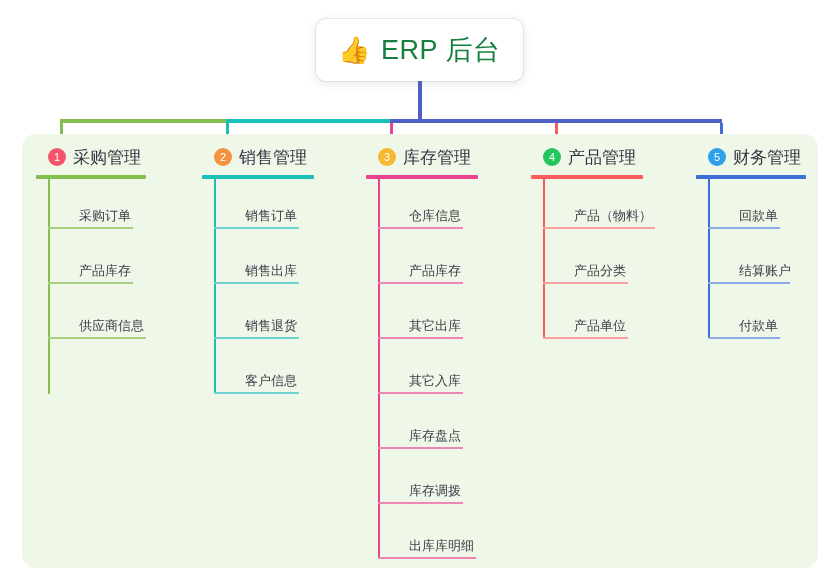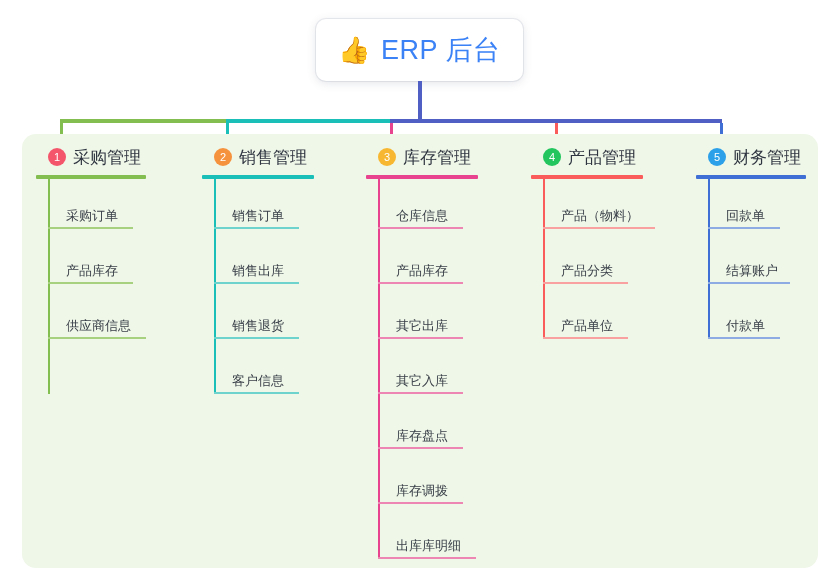--- a/index.html
+++ b/index.html
@@ -16,21 +16,21 @@
   .root-card{
     position:absolute;left:316px;top:19px;width:207px;height:62px;
     background:#ffffff;border-radius:10px;
     box-shadow:0 2px 10px rgba(80,90,120,.16), 0 0 0 1px rgba(200,205,215,.35);
     display:flex;align-items:center;justify-content:center;
     box-sizing:border-box;
   }
   .root-inner{display:flex;align-items:center;gap:10px;}
   .root-emoji{font-size:26px;line-height:1;display:block;}
   .root-title{
-    font-size:27px;color:#3b82f6;letter-spacing:.5px;white-space:nowrap;
+    font-size:27px;color:#15803d;letter-spacing:.5px;white-space:nowrap;
     font-family:"Liberation Sans","DejaVu Sans",sans-serif;
   }
 
   
   .ln{position:absolute;}
   .vstem{width:4px;}
   .hbar{height:4px;}
   .vdrop{width:3px;}
 
   
@@ -48,21 +48,21 @@
     font-family:"Liberation Sans","DejaVu Sans",sans-serif;
     flex:0 0 auto;font-weight:normal;
   }
   .col-title{font-size:17px;color:#2f3540;white-space:nowrap;}
   .head-rule{height:4px;margin-top:5px;border-radius:1px;}
 
   .kids{position:relative;margin-top:0;}
   .spine{position:absolute;left:12px;top:0;width:2px;}
   .kid{position:relative;height:55px;}
   .kid-label{
-    position:absolute;left:30px;bottom:9px;
+    position:absolute;left:43px;bottom:9px;
     font-size:13px;color:#3a4049;white-space:nowrap;
     font-family:"Liberation Sans","DejaVu Sans",sans-serif;
   }
   .kid-rule{position:absolute;left:12px;bottom:5px;height:2px;}
 </style>
 </head>
 <body>
 
 <div id="stage">
 

